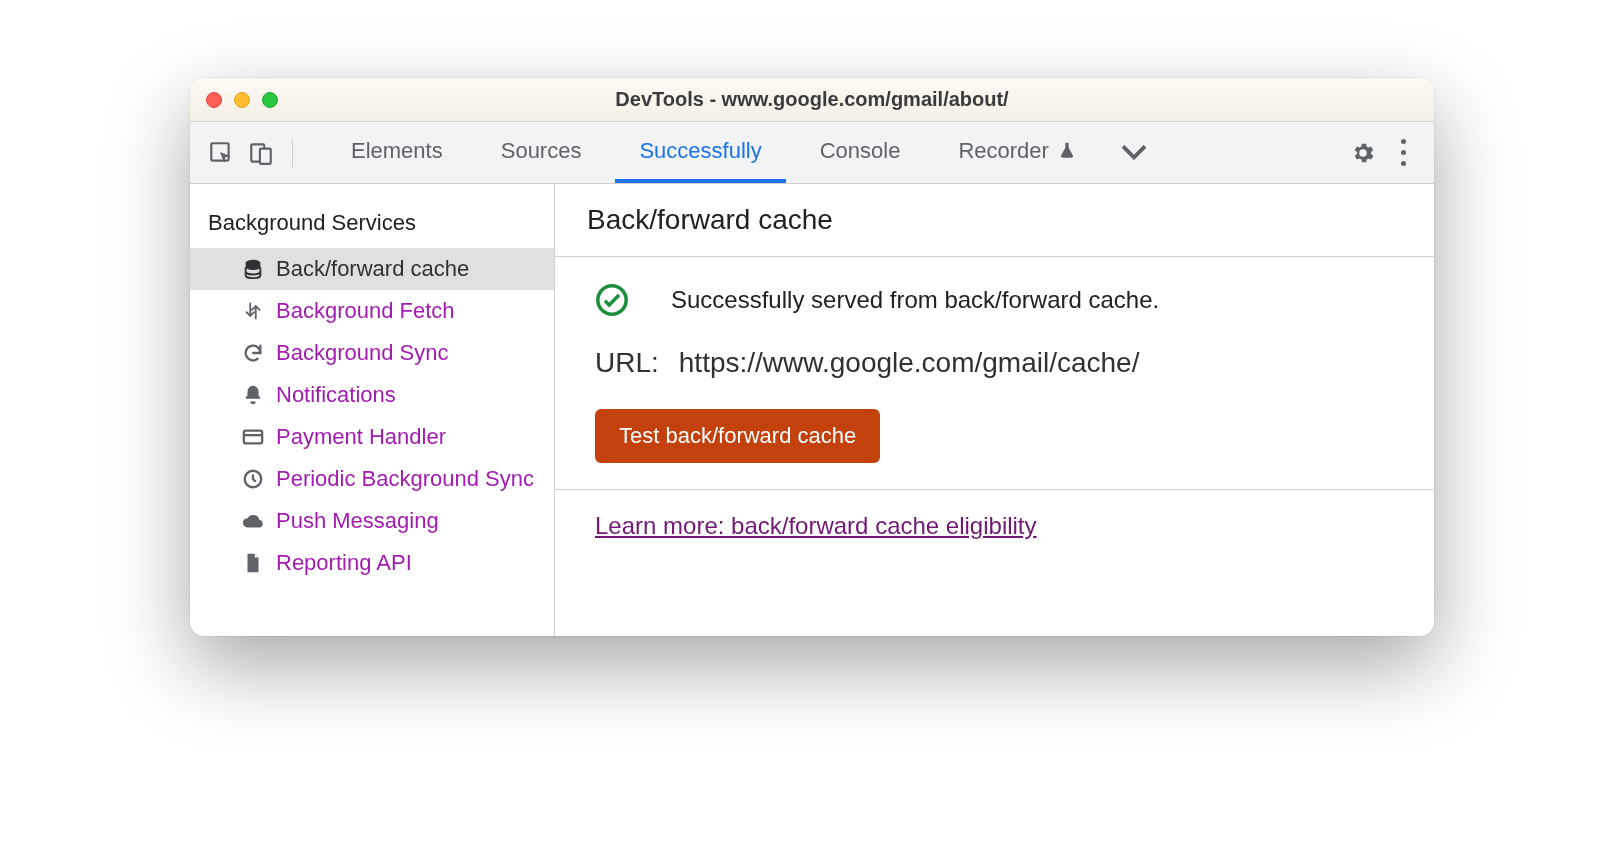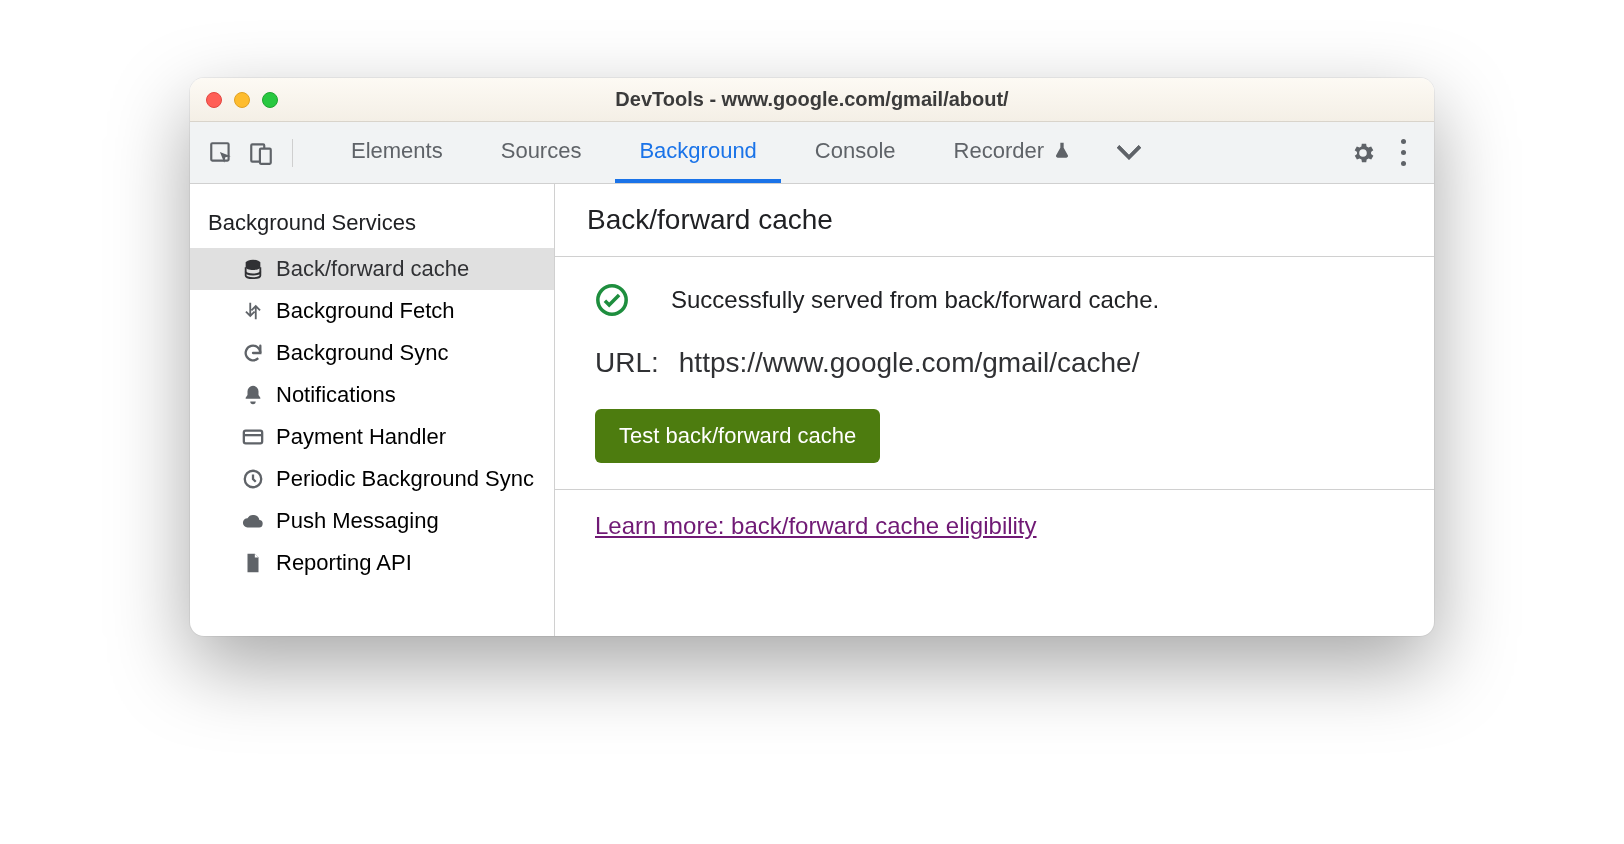--- a/index.html
+++ b/index.html
@@ -69,21 +69,21 @@
   .sidebar {
     width: 365px; border-right: 1px solid #d0d0d0;
     padding-top: 16px; overflow: hidden;
   }
   .sidebar-heading {
     font-size: 22px; color: #202124; padding: 10px 18px;
   }
   .sidebar-items { margin-top: 2px; }
   .sidebar-item {
     display: flex; align-items: center; gap: 10px;
-    padding: 8px 10px 8px 50px; font-size: 22px; color: #000000; cursor: pointer;
+    padding: 8px 10px 8px 50px; font-size: 22px; color: #a21caf; cursor: pointer;
     white-space: nowrap; overflow: hidden;
   }
   .sidebar-item .icon-slot { width: 26px; height: 26px; color:#5f6368; flex-shrink:0; display:flex; align-items:center; justify-content:center;}
   .sidebar-item.selected { background: #e0e0e0; color:#303134;}
   .sidebar-item.selected .icon-slot { color:#303134; }
 
   .main { flex:1; display:flex; flex-direction:column; overflow:hidden; }
   .main-header {
     padding: 20px 32px; border-bottom: 1px solid #d0d0d0;
     font-size: 28px; color: #202124; font-weight: 400;
@@ -91,21 +91,21 @@
   .main-content {
     padding: 26px 40px; border-bottom: 1px solid #d0d0d0;
     display:flex; flex-direction:column; gap: 30px;
   }
   .status-row { display:flex; align-items:center; gap: 42px; }
   .status-msg { font-size: 24px; color:#202124; }
   .check-circle { width:34px; height:34px; }
   .url-row { display:flex; gap: 20px; font-size:28px; color:#303134; }
   .test-btn {
     align-self:flex-start;
-    background:#4d7c0f; color:#fff; border:none; border-radius:6px;
+    background:#c2410c; color:#fff; border:none; border-radius:6px;
     font-size:22px; padding: 14px 24px; cursor:pointer; font-weight:500;
   }
   .main-footer { padding: 22px 40px; }
   .learn-link { color:#701a75; font-size:24px; text-decoration: underline; cursor:pointer; }
 
   svg { display:block; }
   .gear { width:26px; height:26px; }
   .kebab span { display:block; width:5px; height:5px; background:#5f6368; border-radius:50%; margin:3px 0;}
 </style>
 </head>
@@ -138,21 +138,21 @@
     <div class="divider"></div>
 
     <div class="tabs">
       <div class="tab">
         <span>Elements</span>
       </div>
       <div class="tab">
         <span>Sources</span>
       </div>
       <div class="tab active">
-        <span>Background</span>
+        <span>Successfully</span>
       </div>
       <div class="tab">
         <span>Console</span>
       </div>
       <div class="tab">
         <span>Recorder</span>
         <span>
           <svg width="20" height="20" viewBox="0 0 24 24" fill="#5f6368">
               <path d="M10 2h4v6l5 9a2 2 0 0 1-1.8 3H6.8A2 2 0 0 1 5 17l5-9V2z"></path>
             </svg>

